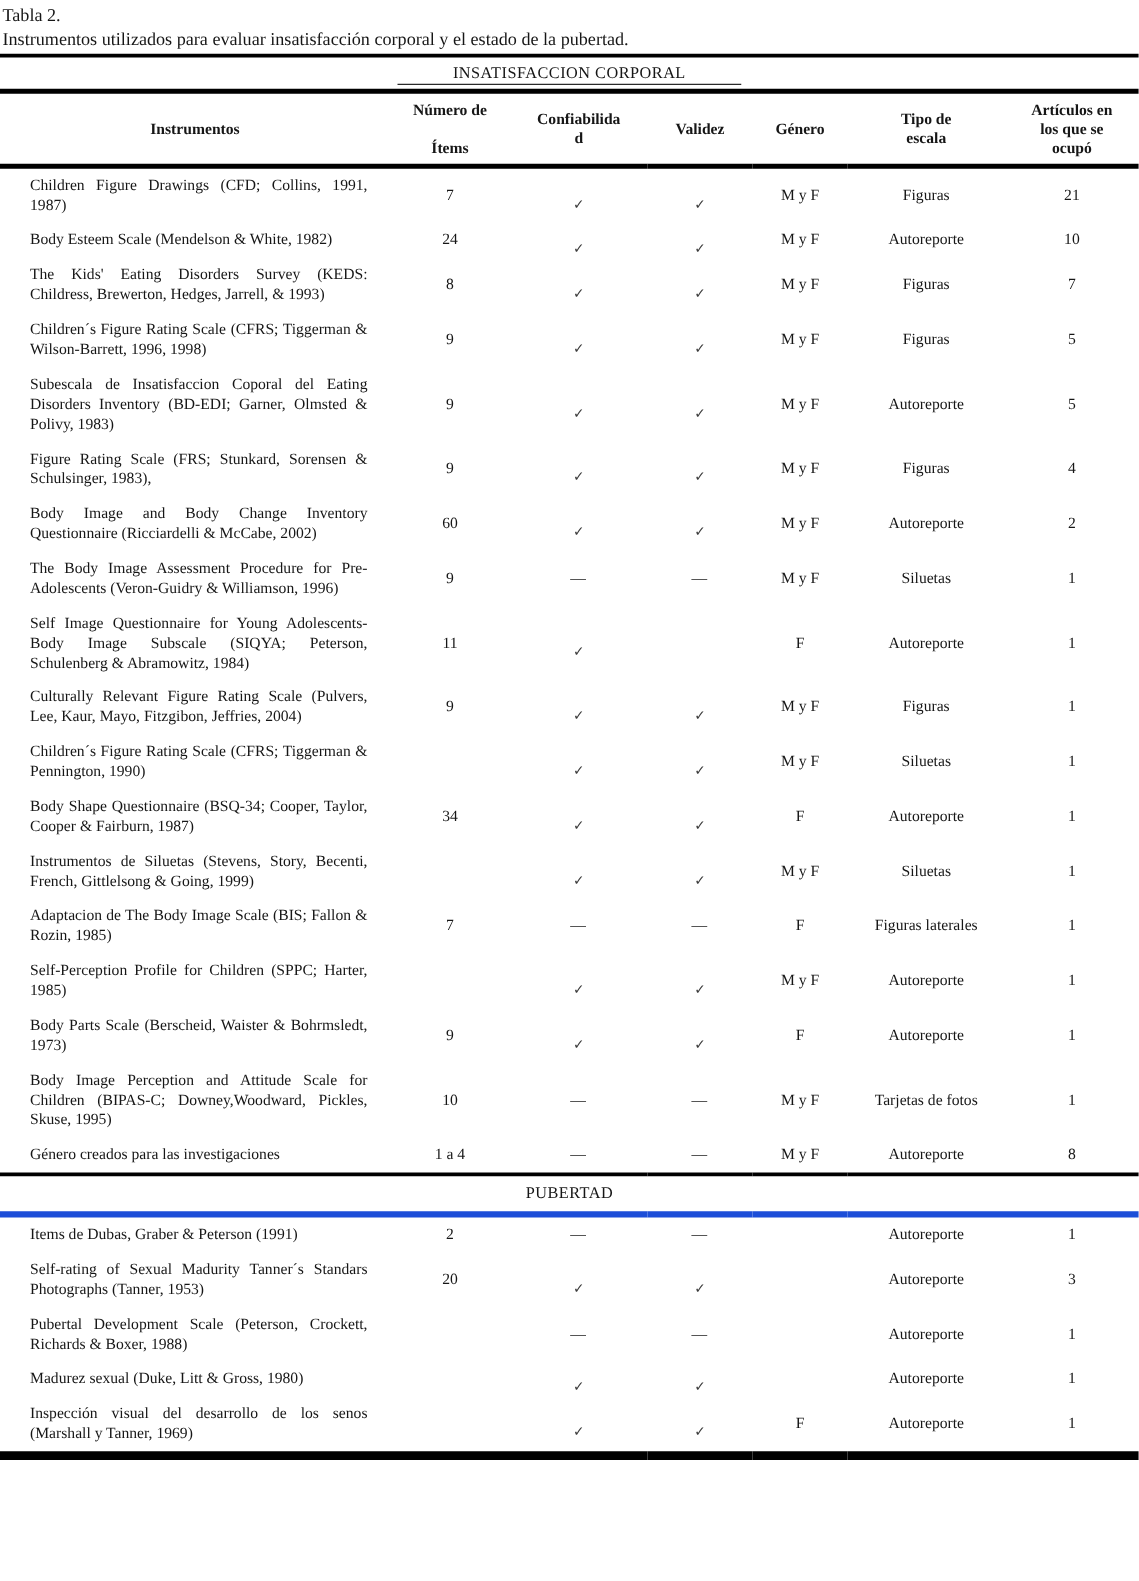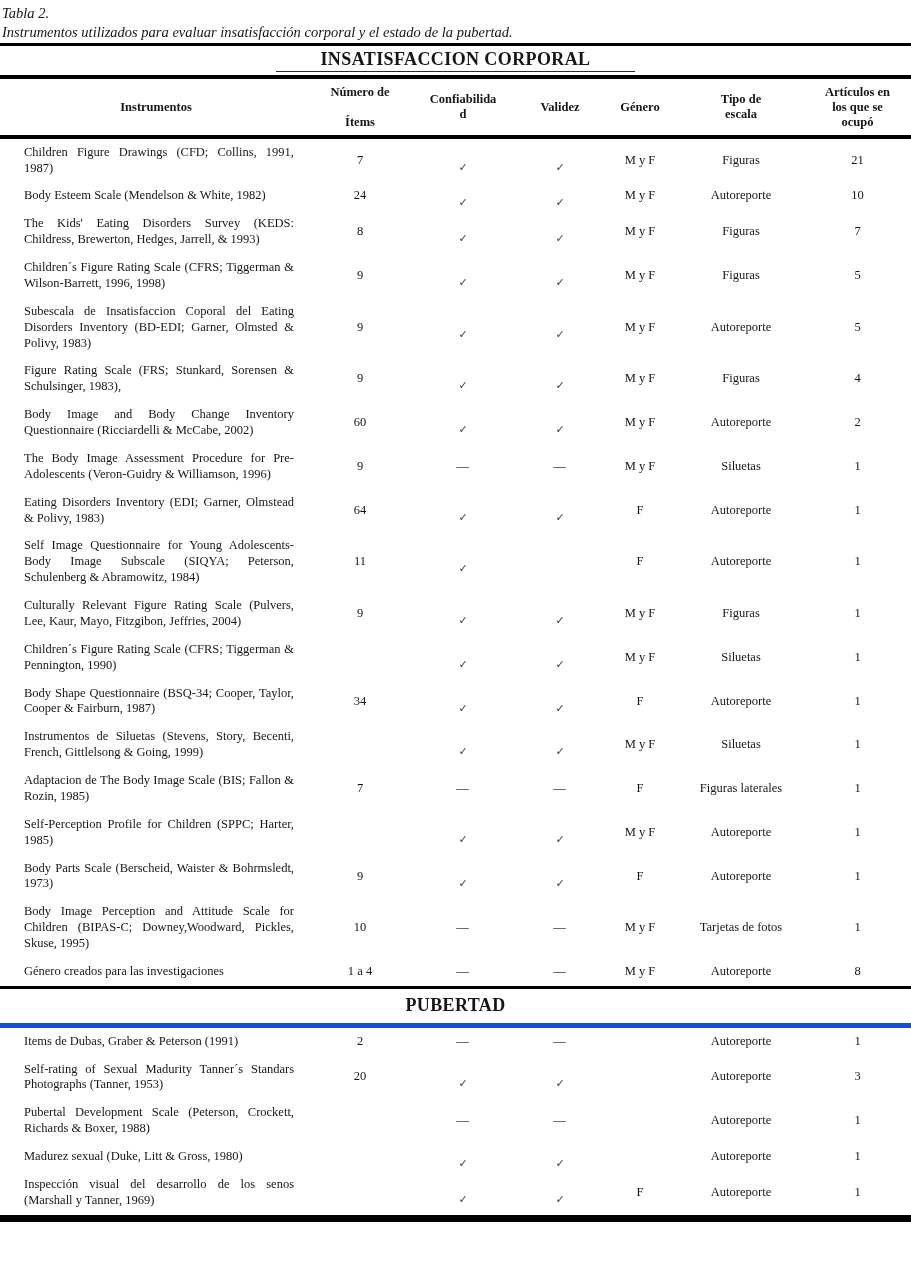--- a/index.html
+++ b/index.html
@@ -9,35 +9,34 @@
     box-sizing:border-box;
     background:#ffffff;
     color:#161616;
     font-family:"Liberation Serif","DejaVu Serif",serif;
     padding-top:3px;
   }
   .caption{
     font-size:14.5px;
     line-height:1.3;
     padding:1px 2px 0 2px;
-    font-style:italic;
   }
   .caption div{white-space:nowrap;}
   .top-rule{
     border-bottom:3px solid #000;
     margin-top:1px;
   }
   .band1{
     text-align:center;
     padding:3px 0 3px 0;
     border-bottom:4px solid #000;
   }
   .section-title{
-    font-weight:bold;
-    font-size:18px;
+    font-weight:normal;
+    font-size:13px;
     letter-spacing:0.4px;
   }
   .band1 .section-title{
     display:inline-block;
     border-bottom:1px solid #2a2a2a;
     padding:0 44px 1px 44px;
   }
   table{
     width:911px;
     border-collapse:collapse;
@@ -199,29 +198,20 @@
         <tr>
           <td class="c0">The Body Image Assessment Procedure for Pre-Adolescents (Veron-Guidry &amp; Williamson, 1996)</td>
           <td class="c1">9</td>
           <td class="c2"><span class="dash">—</span></td>
           <td class="c3"><span class="dash">—</span></td>
           <td class="c4">M y F</td>
           <td class="c5">Siluetas</td>
           <td class="c6">1</td>
         </tr>
         <tr>
-          <td class="c0">Eating Disorders Inventory (EDI; Garner, Olmstead &amp; Polivy, 1983)</td>
-          <td class="c1">64</td>
-          <td class="c2"><span class="check">✓</span></td>
-          <td class="c3"><span class="check">✓</span></td>
-          <td class="c4">F</td>
-          <td class="c5">Autoreporte</td>
-          <td class="c6">1</td>
-        </tr>
-        <tr>
           <td class="c0">Self Image Questionnaire for Young Adolescents-Body Image Subscale (SIQYA; Peterson, Schulenberg &amp; Abramowitz, 1984)</td>
           <td class="c1">11</td>
           <td class="c2"><span class="check">✓</span></td>
           <td class="c3"></td>
           <td class="c4">F</td>
           <td class="c5">Autoreporte</td>
           <td class="c6">1</td>
         </tr>
         <tr>
           <td class="c0">Culturally Relevant Figure Rating Scale (Pulvers, Lee, Kaur, Mayo, Fitzgibon, Jeffries, 2004)</td>

